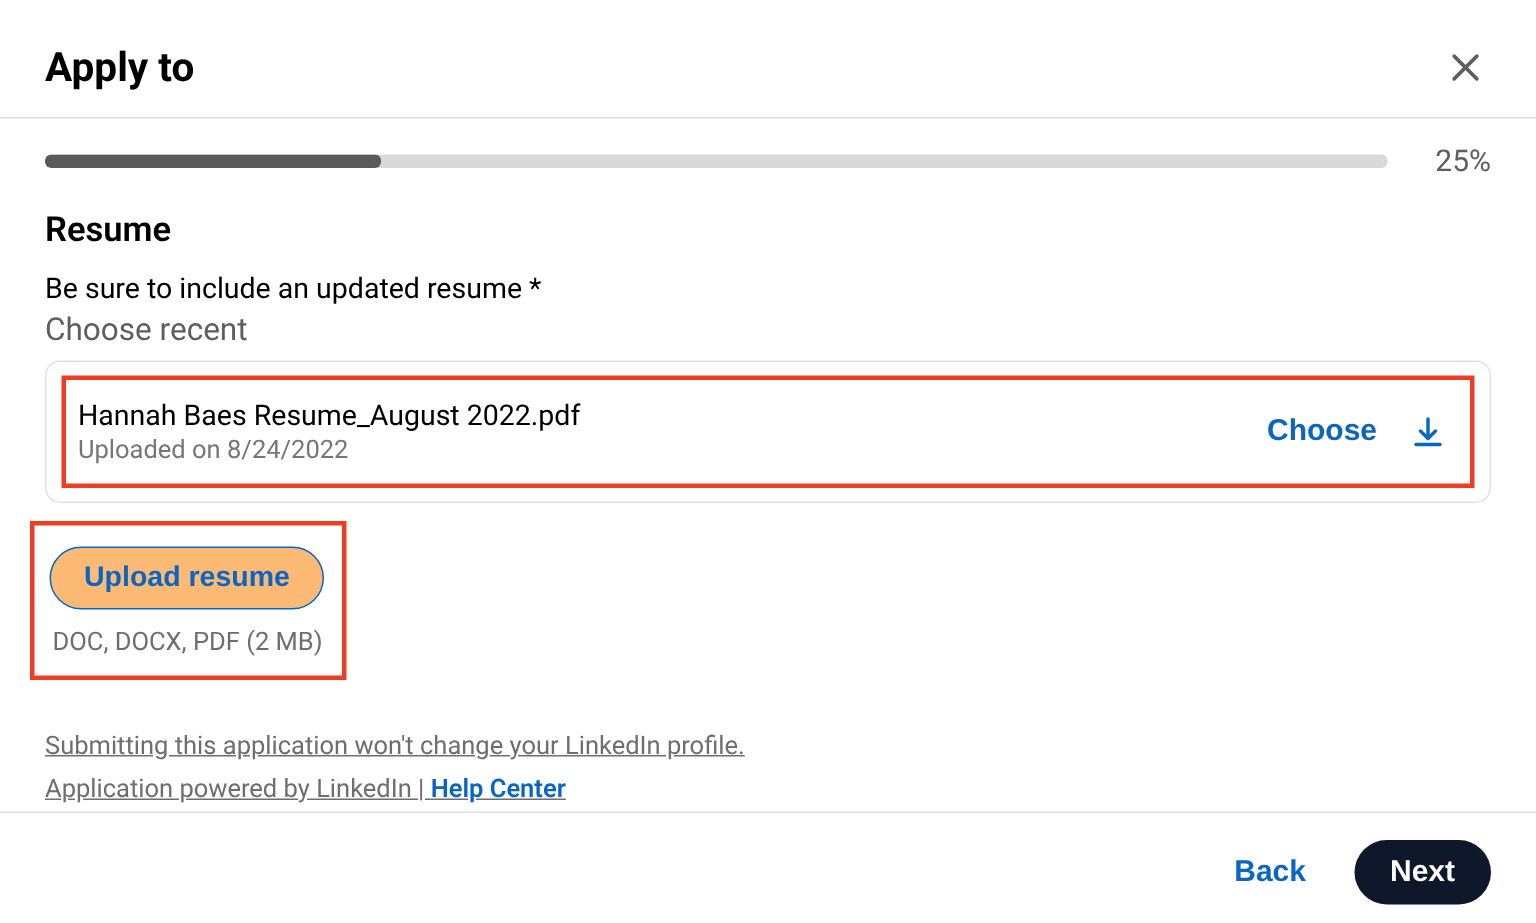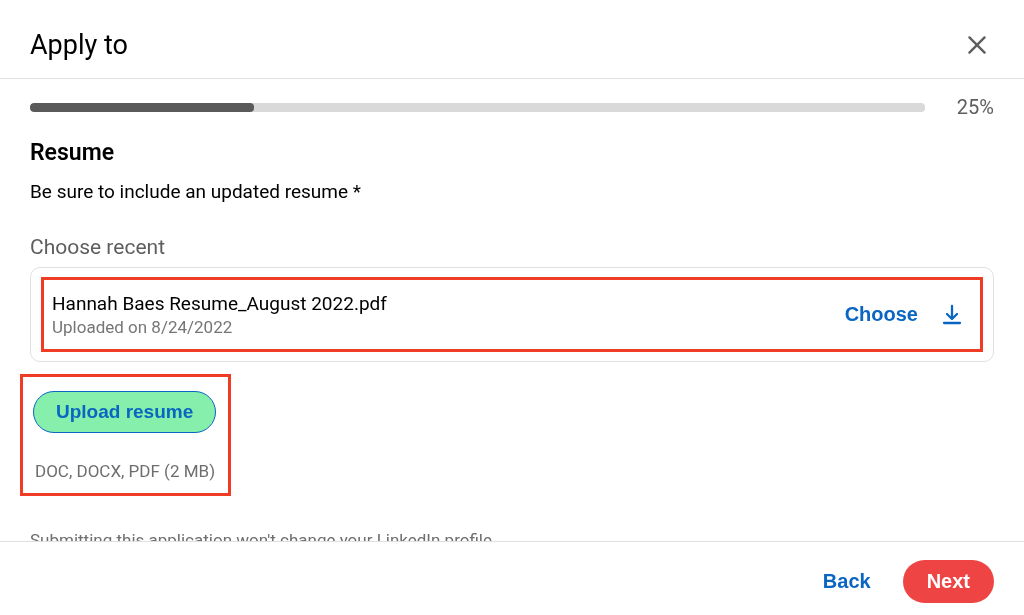--- a/index.html
+++ b/index.html
@@ -22,21 +22,21 @@
     }
     .header {
       display: flex;
       justify-content: space-between;
       align-items: center;
       padding: 28px 30px 16px 30px;
       border-bottom: 1px solid #e0e0e0;
     }
     .header-title {
       font-size: 27px;
-      font-weight: 400;
+      font-weight: 700;
       color: #000000;
     }
     .close-button {
       background: none;
       border: none;
       cursor: pointer;
       color: #5e5e5e;
       padding: 4px;
       display: flex;
       align-items: center;
@@ -76,21 +76,21 @@
     }
     .section-title {
       font-size: 23px;
       font-weight: 600;
       color: #000000;
       margin-bottom: 14px;
     }
     .section-subtitle {
       font-size: 19px;
       color: #000000;
-      margin-bottom: 32px;
+      margin-bottom: 5px;
     }
     .choose-recent-label {
       font-size: 21px;
       color: #5e5e5e;
       margin-bottom: 8px;
     }
     .resume-card {
       border: 1px solid #e0e0e0;
       border-radius: 10px;
       padding: 9px 10px;
@@ -142,29 +142,29 @@
       height: 24px;
     }
     .upload-highlight {
       border: 3px solid #f03c24;
       display: inline-block;
       padding: 14px 12px 12px 10px;
       margin-left: -10px;
       margin-bottom: 30px;
     }
     .upload-button {
-      background: #86efac;
+      background: #fdba74;
       border: 1.5px solid #0a66c2;
       border-radius: 24px;
       color: #0a66c2;
       font-size: 19px;
       font-weight: 600;
       padding: 9px 22px;
       cursor: pointer;
-      margin-bottom: 28px;
+      margin-bottom: 12px;
       display: inline-block;
       text-align: center;
     }
     .upload-hint {
       font-size: 17px;
       color: #6e6e6e;
       margin-left: 2px;
     }
     .disclaimer {
       font-size: 17px;
@@ -189,21 +189,21 @@
     .back-button {
       background: none;
       border: none;
       color: #0a66c2;
       font-size: 20px;
       font-weight: 600;
       padding: 10px 14px;
       cursor: pointer;
     }
     .next-button {
-      background: #ef4444;
+      background: #0f172a;
       border: none;
       color: #ffffff;
       font-size: 20px;
       font-weight: 600;
       padding: 10px 24px;
       border-radius: 24px;
       cursor: pointer;
     }
   </style>
 </head>

